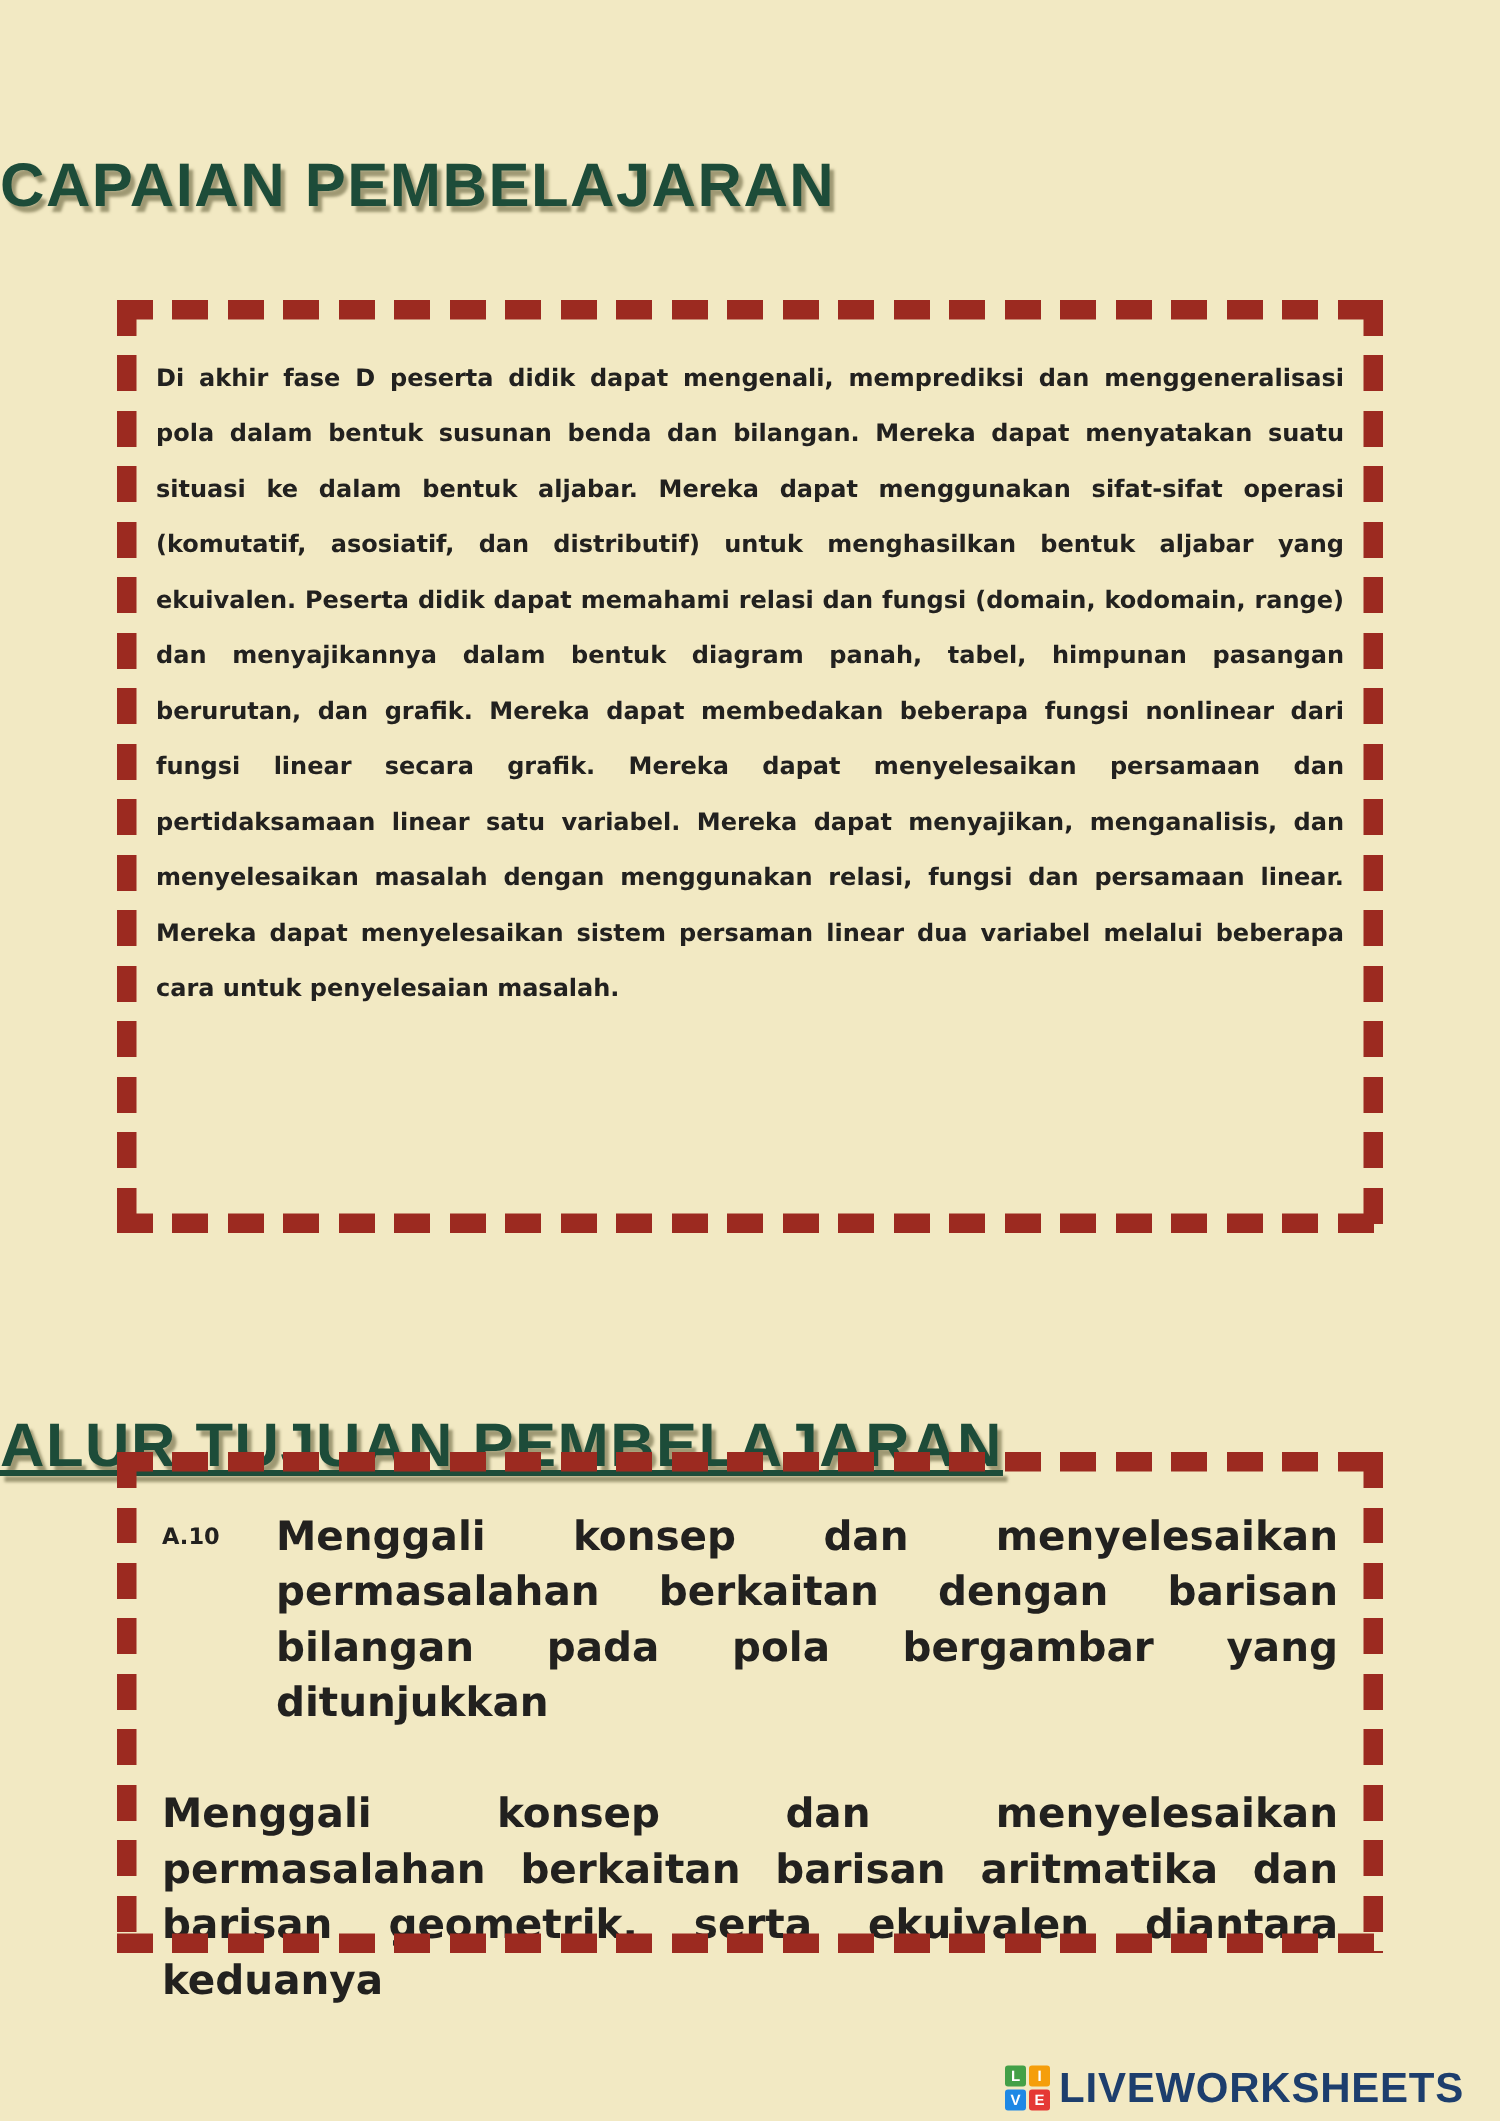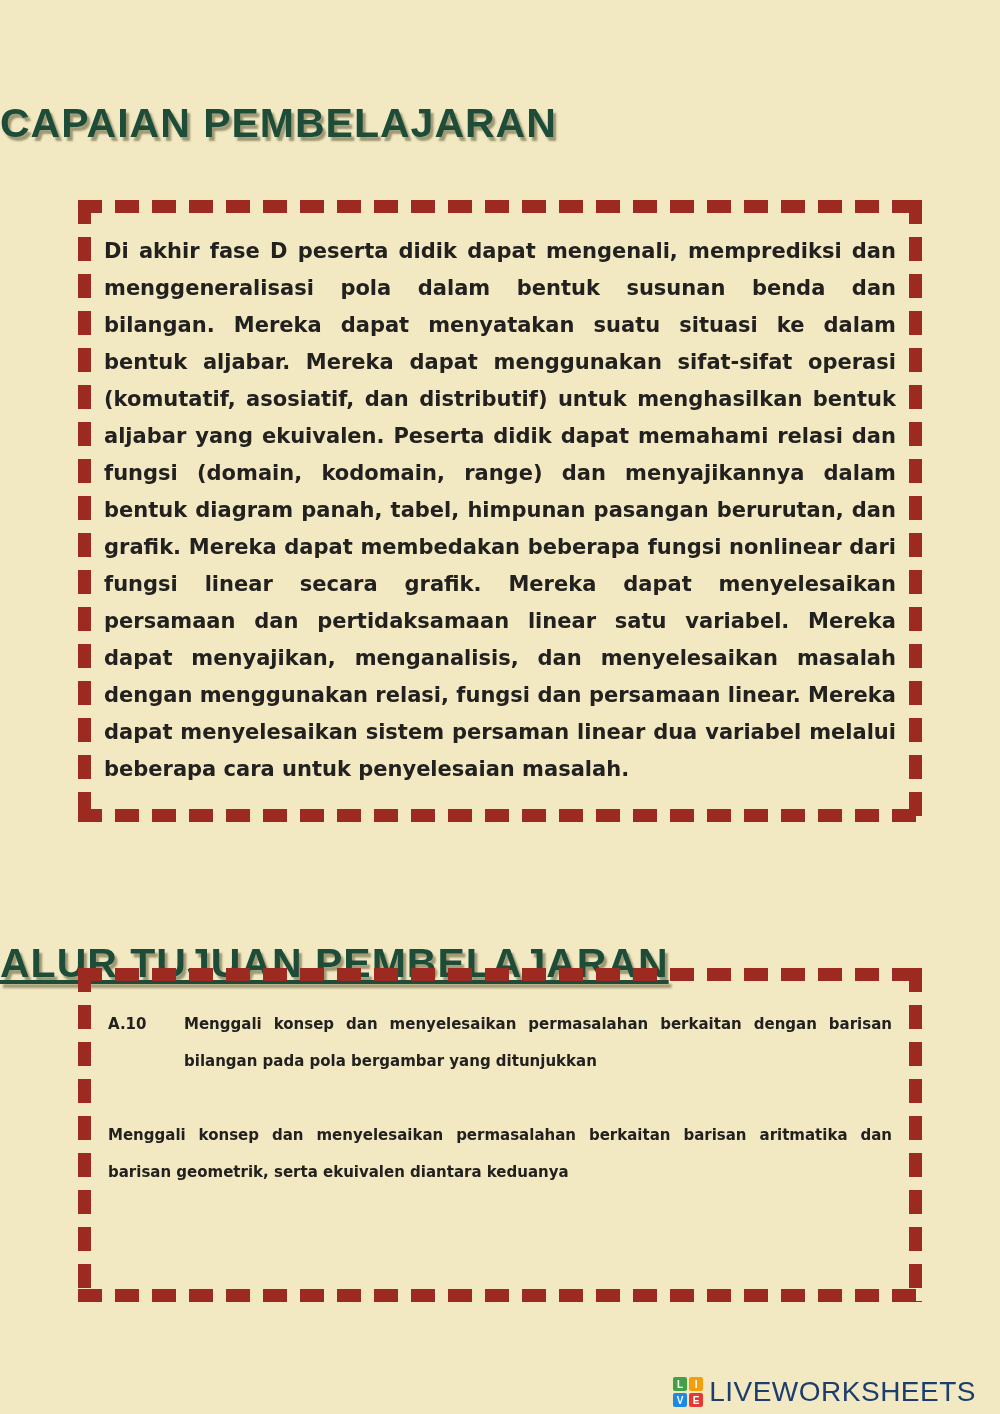--- a/index.html
+++ b/index.html
@@ -53,41 +53,41 @@
   .edge.left   { left: 0; }
   .edge.right  { right: 0; }
 
   #box-capaian {
     left: 78px; top: 200px;
     width: 844px; height: 622px;
     padding: 33px 26px 20px 26px;
   }
   #box-capaian p {
     margin: 0;
-    font-size: 21px;
+    font-size: 16px;
     line-height: 37px;
     text-align: justify;
   }
 
   #box-atp {
     left: 78px; top: 968px;
     width: 844px; height: 334px;
     padding: 38px 30px 20px 30px;
   }
   .atp-row { display: flex; margin-bottom: 37px; }
   .atp-code {
     flex: 0 0 76px;
     font-size: 15px;
     line-height: 37px;
     font-weight: bold;
   }
   .atp-text {
     flex: 1;
     margin: 0;
-    font-size: 15px;
+    font-size: 27px;
     line-height: 37px;
     text-align: justify;
     font-weight: bold;
   }
   #box-capaian p { font-weight: bold; }
 
   
   .footer {
     position: absolute;
     right: 24px; bottom: 6px;
@@ -106,21 +106,21 @@
   .logo-cell {
     display: flex; align-items: center; justify-content: center;
     color: #ffffff;
     font-family: "Liberation Sans", sans-serif;
     font-weight: bold;
     font-size: 10px;
     border-radius: 2px;
   }
   .brand-text {
     font-family: "Liberation Sans", sans-serif;
-    font-weight: normal;
+    font-weight: bold;
     font-size: 28px;
     letter-spacing: 0.5px;
     color: var(--navy);
   }
 </style>
 </head>
 <body>
 
 <div class="page">
 

